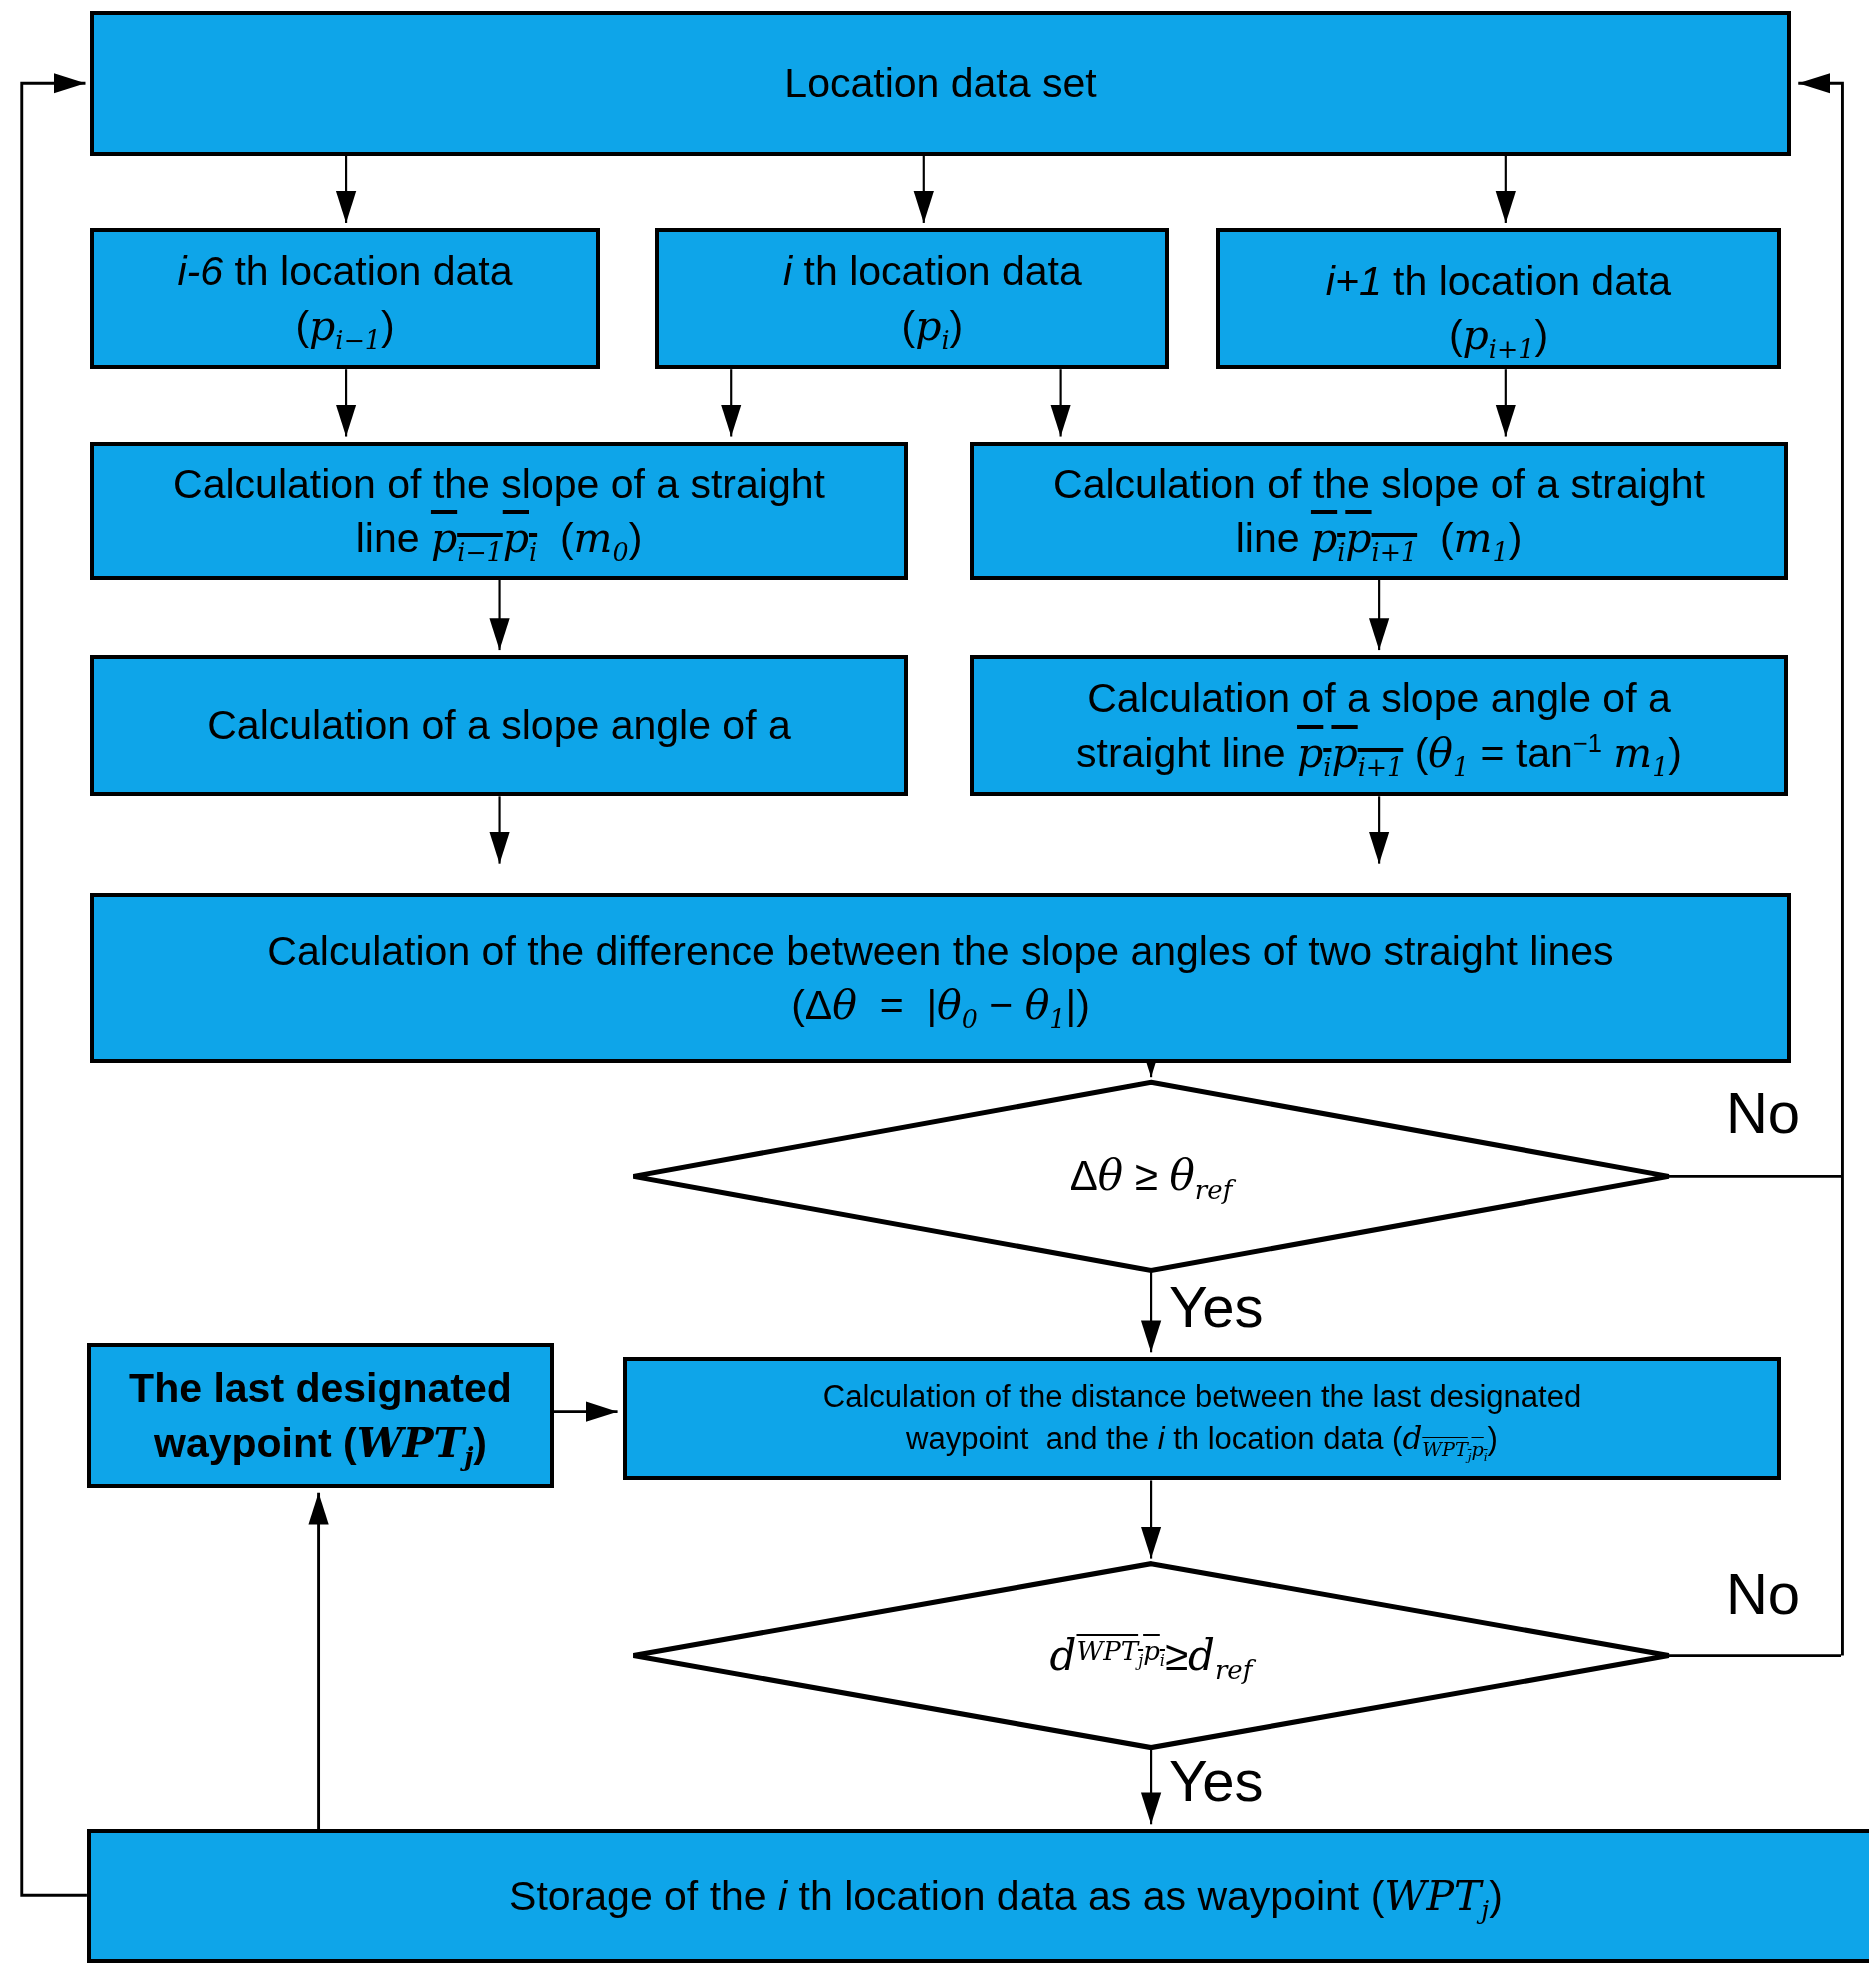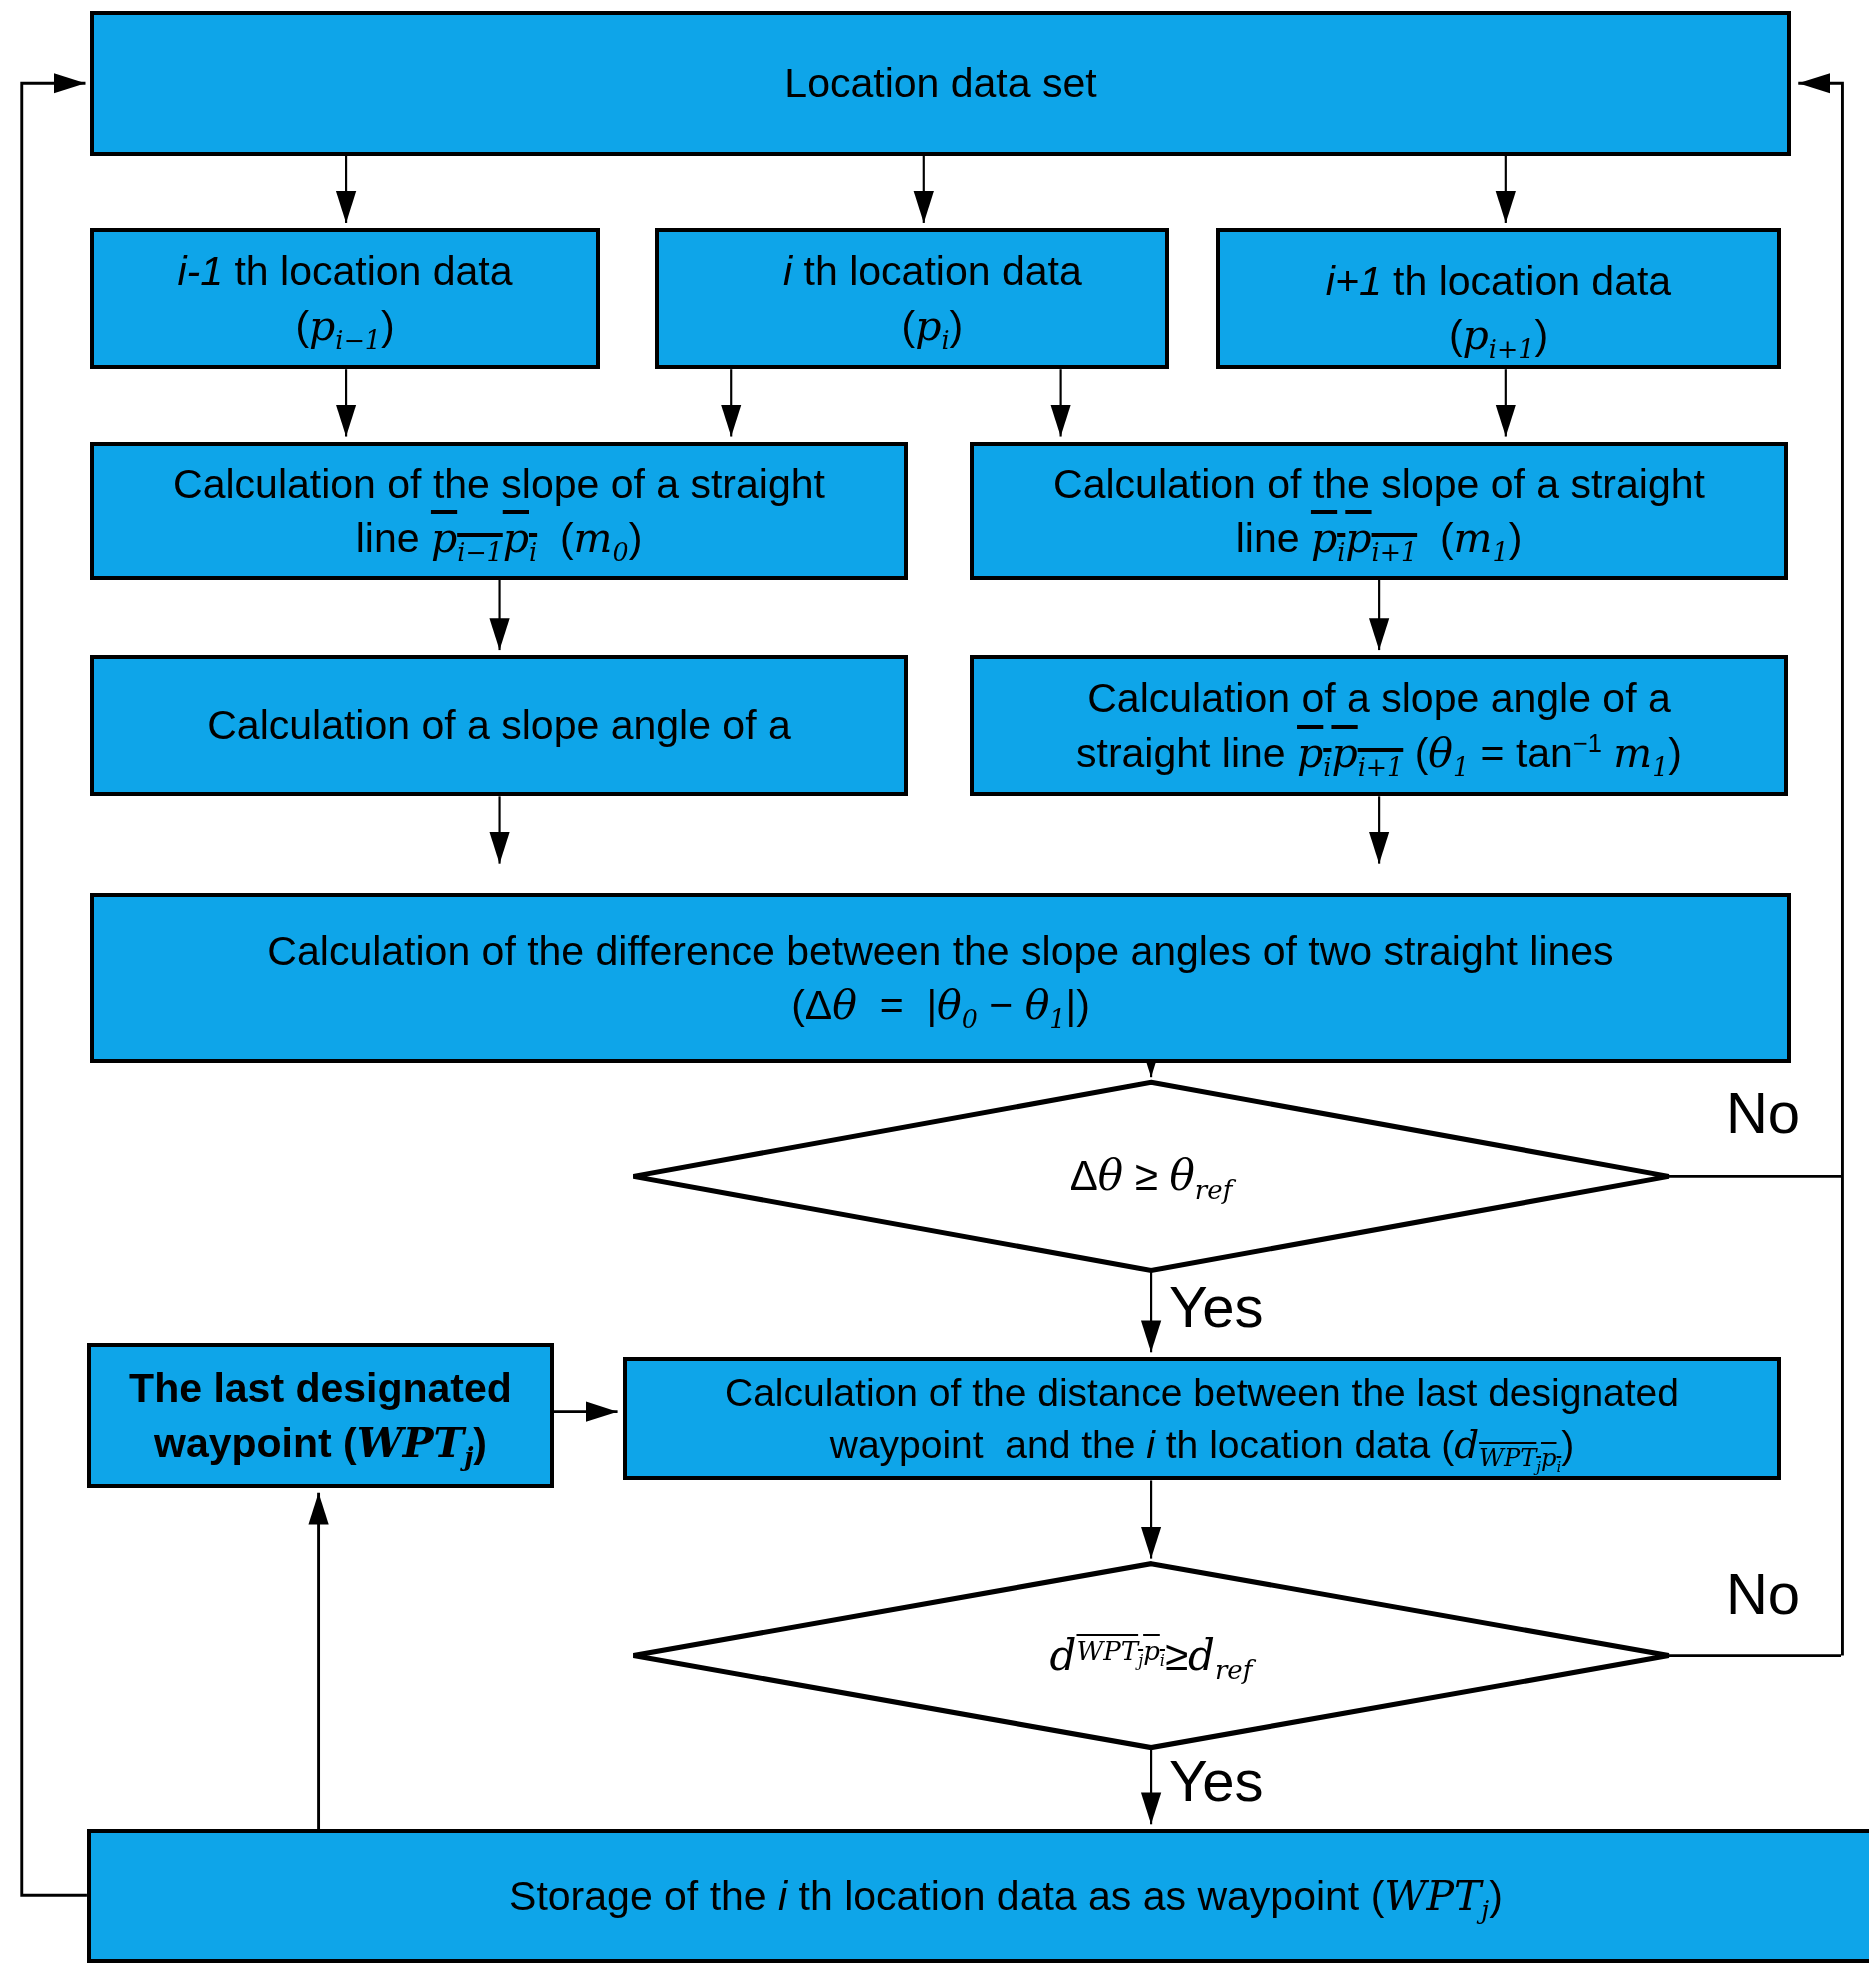--- a/index.html
+++ b/index.html
@@ -83,21 +83,21 @@
 
     <polygon points="1590,1495 2305,1625 1590,1755 875,1625" fill="#fff" stroke="#000" stroke-width="7"></polygon>
     <polygon points="1590,2160 2305,2287 1590,2414 875,2287" fill="#fff" stroke="#000" stroke-width="7"></polygon>
   </svg>
 
   <div class="node" style="left:90px;top:11px;width:1701px;height:145px;">
     <div>Location data set</div>
   </div>
 
   <div class="node" style="left:90px;top:228px;width:510px;height:141px;">
-    <div><i>i-1</i> th location data</div>
+    <div><i>i-6</i> th location data</div>
     <div>(<span class="m">p<sub>i−1</sub></span>)</div>
   </div>
 
   <div class="node" style="left:655px;top:228px;width:514px;height:141px;padding-left:48px;">
     <div><i>i</i> th location data</div>
     <div>(<span class="m">p<sub>i</sub></span>)</div>
   </div>
 
   <div class="node" style="left:1216px;top:228px;width:565px;height:141px;justify-content:flex-end;">
     <div><i>i+1</i> th location data</div>
@@ -130,21 +130,21 @@
 
   <div class="dtext" style="left:724px;top:1126px;width:854px;height:101px;">Δ<span class="m">θ</span> &nbsp;≥&nbsp; <span class="m">θ<sub>ref</sub></span></div>
 
   <div class="dtext" style="left:724px;top:1606px;width:854px;height:101px;"><span class="m">d</span><sub><span class="m ov">WPT<sub>j</sub>p<sub>i</sub></span></sub> ≥ <span class="m">d<sub>ref</sub></span></div>
 
   <div class="node" style="left:87px;top:1343px;width:467px;height:145px;font-weight:bold;">
     <div>The last designated</div>
     <div>waypoint (<span class="m">WPT<sub>j</sub></span>)</div>
   </div>
 
-  <div class="node" style="left:623px;top:1357px;width:1158px;height:123px;font-size:39px;">
+  <div class="node" style="left:623px;top:1357px;width:1158px;height:123px;font-size:31px;">
     <div>Calculation of the distance between the last designated</div>
     <div>waypoint&nbsp; and the <i>i</i> th location data (<span class="m">d</span><sub><span class="m ov">WPT<sub>j</sub>p<sub>i</sub></span></sub>)</div>
   </div>
 
   <div class="node" style="left:87px;top:1829px;width:1838px;height:134px;">
     <div>Storage of the <i>i</i> th location data as as waypoint (<span class="m">WPT<sub>j</sub></span>)</div>
   </div>
 
   <div class="blabel" style="left:1694px;top:1084px;width:138px;">No</div>
   <div class="blabel" style="left:1169px;top:1278px;width:159px;text-align:left;">Yes</div>

